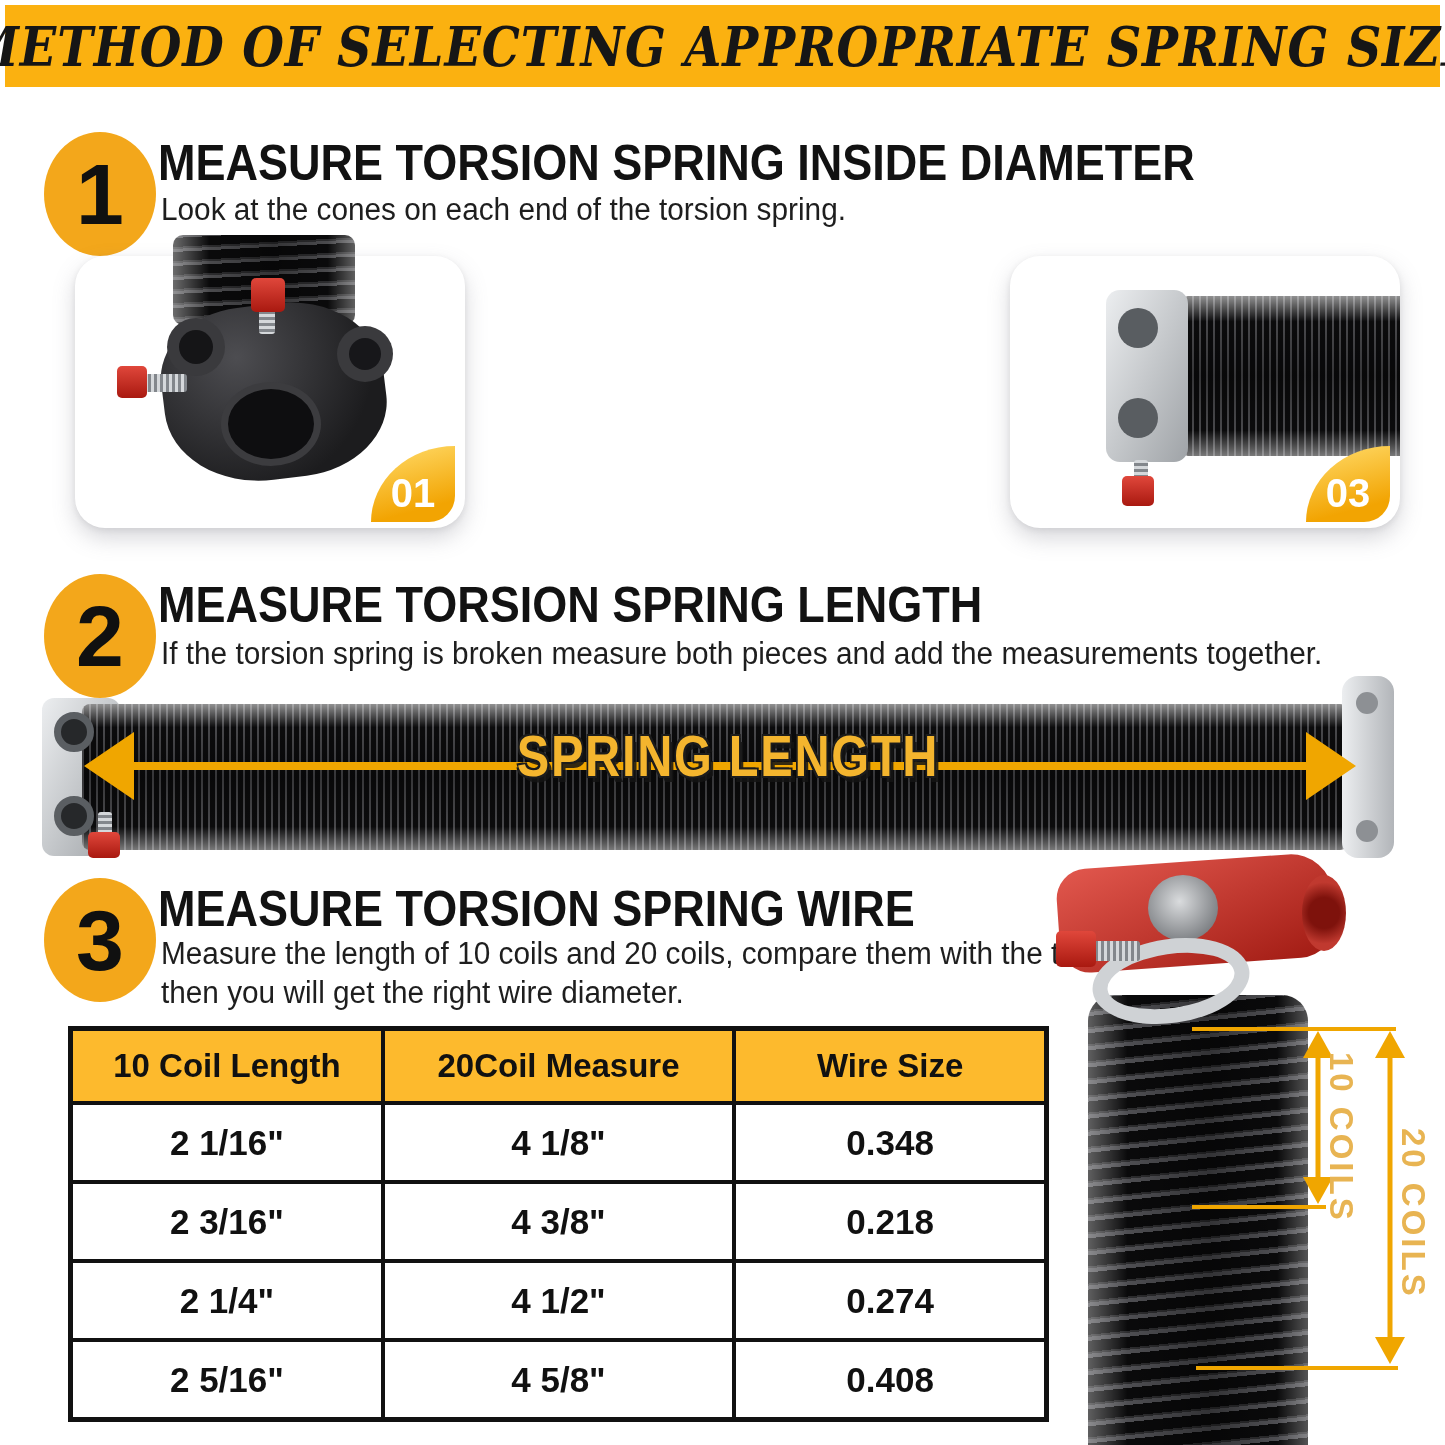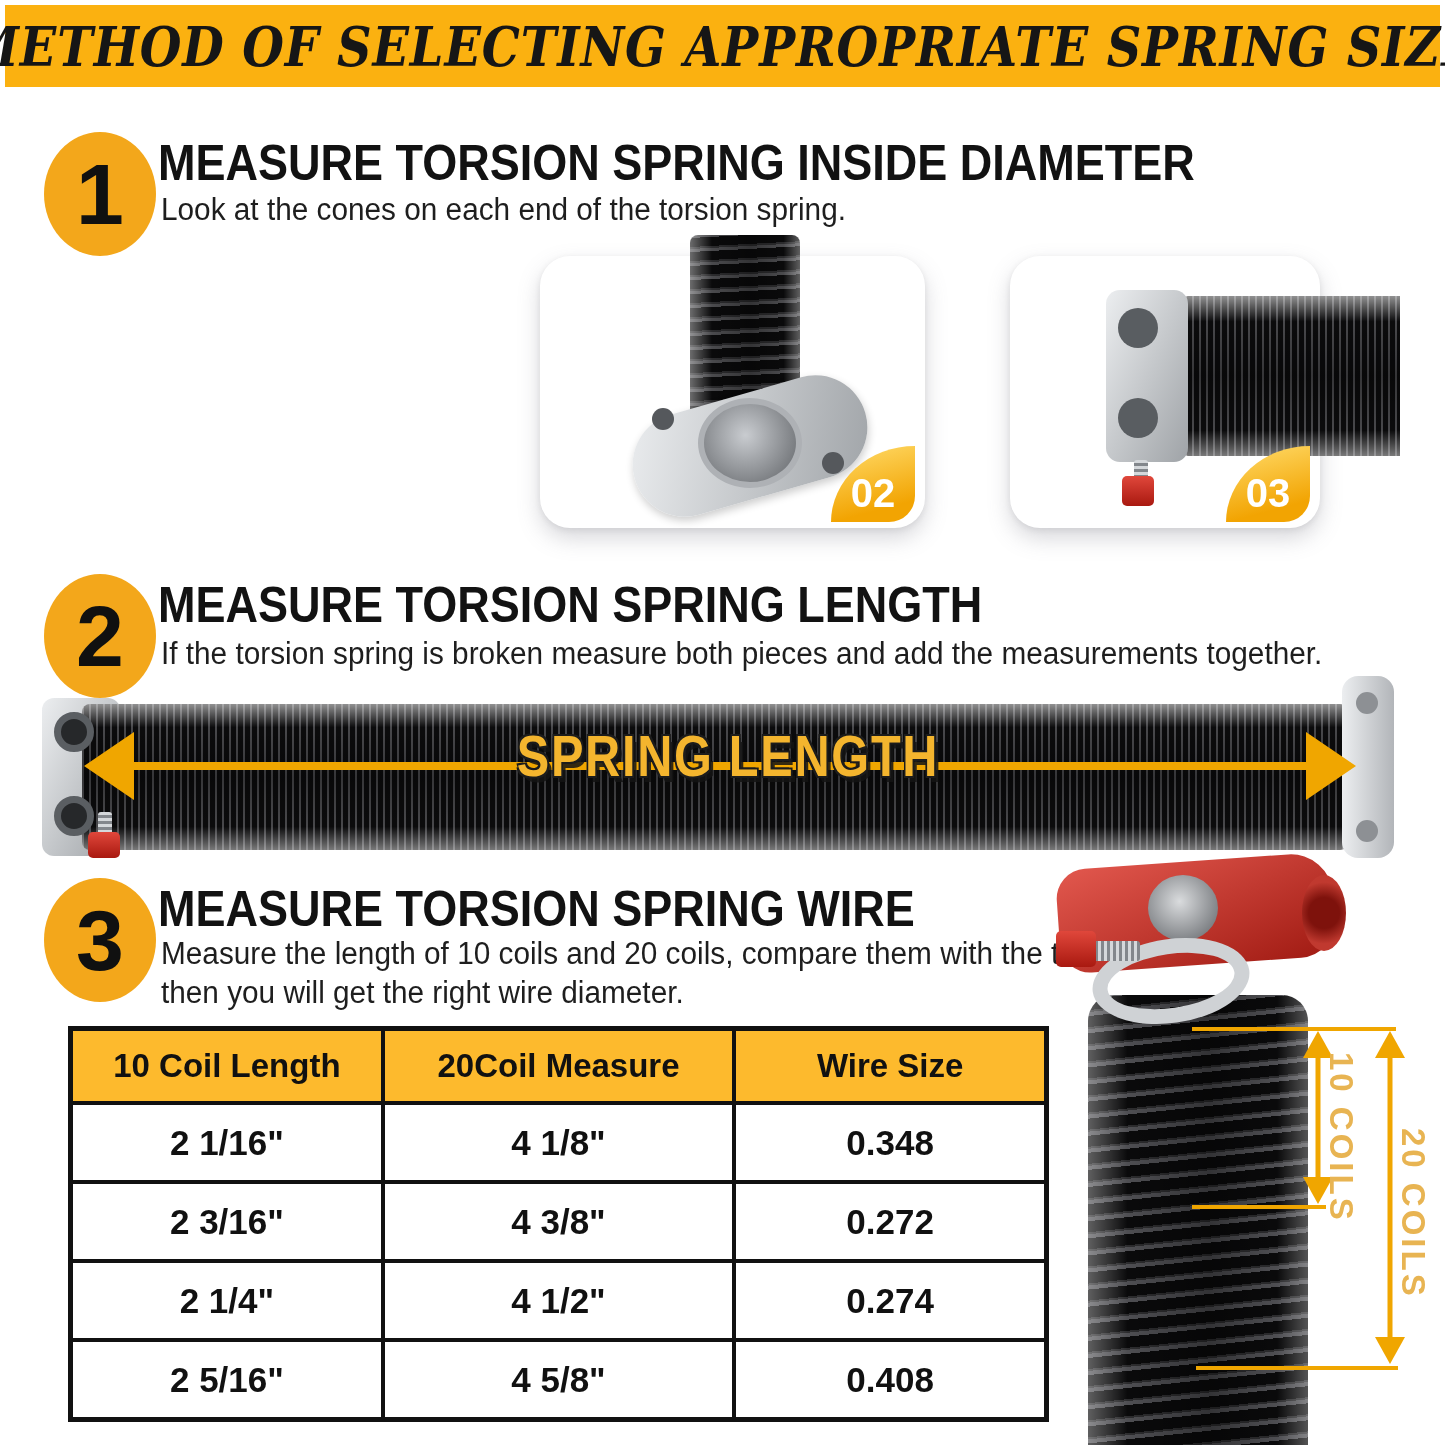--- a/index.html
+++ b/index.html
@@ -77,33 +77,39 @@
   <div class="banner">
     <div class="banner-title">METHOD OF SELECTING APPROPRIATE SPRING SIZE</div>
   </div>
 
   <div class="step-circle" style="top:132px;">
     <span>1</span>
   </div>
   <div class="step-title" style="top:134px;">MEASURE TORSION SPRING INSIDE DIAMETER</div>
   <div class="step-desc" style="top:190px;">Look at the cones on each end of the torsion spring.</div>
 
-
-  <div class="card" style="left:540px;width:385px;">
-    <div class="abs coil-v" style="left:150px;top:-21px;width:110px;height:190px;border-radius:8px;"></div>
-    <div class="abs metal" style="left:90px;top:138px;width:240px;height:104px;border-radius:52px;transform:rotate(-16deg);box-shadow:0 4px 8px rgba(0,0,0,.2);"></div>
-    <div class="abs" style="left:158px;top:142px;width:92px;height:78px;border-radius:50%;background:radial-gradient(circle at 45% 40%,#c8cbce,#6e7control175 80%);background:radial-gradient(circle at 45% 40%,#c9ccd0,#6f7276 85%);border:6px solid #aeb1b5;"></div>
-    <div class="abs" style="left:112px;top:152px;width:22px;height:22px;border-radius:50%;background:#55585c;"></div>
-    <div class="abs" style="left:282px;top:196px;width:22px;height:22px;border-radius:50%;background:#55585c;"></div>
+  <div class="card" style="left:75px;width:390px;">
+    <div class="abs coil-v" style="left:98px;top:-21px;width:182px;height:90px;border-radius:10px;"></div>
+    <div class="abs" style="left:88px;top:48px;width:222px;height:175px;transform:rotate(-7deg);border-radius:38% 45% 40% 45%;background:radial-gradient(circle at 35% 28%,#4d4d51,#1c1c1e 72%);"></div>
+    <div class="abs" style="left:92px;top:62px;width:58px;height:58px;border-radius:50%;background:#3a3a3d;"></div>
+    <div class="abs" style="left:104px;top:74px;width:34px;height:34px;border-radius:50%;background:#151517;"></div>
+    <div class="abs" style="left:262px;top:70px;width:56px;height:56px;border-radius:50%;background:#3a3a3d;"></div>
+    <div class="abs" style="left:274px;top:82px;width:32px;height:32px;border-radius:50%;background:#17171a;"></div>
+    <div class="abs" style="left:146px;top:126px;width:86px;height:70px;border-radius:50%;background:#0e0e10;border:7px solid #3c3c3f;"></div>
+    <div class="abs thread-v" style="left:184px;top:52px;width:16px;height:26px;"></div>
+    <div class="abs red-bolt" style="left:176px;top:22px;width:34px;height:34px;"></div>
+    <div class="abs thread" style="left:70px;top:118px;width:42px;height:18px;"></div>
+    <div class="abs red-bolt" style="left:42px;top:110px;width:30px;height:32px;"></div>
     <div class="badge">
-      <span>02</span>
+      <span>01</span>
     </div>
   </div>
 
-  <div class="card" style="left:1010px;width:310px;">
+
+  <div class="card" style="left:1010px;width:390px;">
     <div class="abs coil-h" style="left:168px;top:40px;width:222px;height:160px;border-radius:10px 0 0 10px;"></div>
     <div class="abs metal" style="left:96px;top:34px;width:82px;height:172px;border-radius:14px;"></div>
     <div class="abs" style="left:108px;top:52px;width:40px;height:40px;border-radius:50%;background:#595d61;"></div>
     <div class="abs" style="left:108px;top:142px;width:40px;height:40px;border-radius:50%;background:#595d61;"></div>
     <div class="abs thread-v" style="left:124px;top:204px;width:14px;height:20px;"></div>
     <div class="abs red-bolt" style="left:112px;top:220px;width:32px;height:30px;"></div>
     <div class="badge">
       <span>03</span>
     </div>
   </div>
@@ -146,21 +152,21 @@
     </thead>
     <tbody>
       <tr>
         <td>2 1/16"</td>
         <td>4 1/8"</td>
         <td>0.348</td>
       </tr>
       <tr>
         <td>2 3/16"</td>
         <td>4 3/8"</td>
-        <td>0.272</td>
+        <td>0.218</td>
       </tr>
       <tr>
         <td>2 1/4"</td>
         <td>4 1/2"</td>
         <td>0.274</td>
       </tr>
       <tr>
         <td>2 5/16"</td>
         <td>4 5/8"</td>
         <td>0.408</td>

